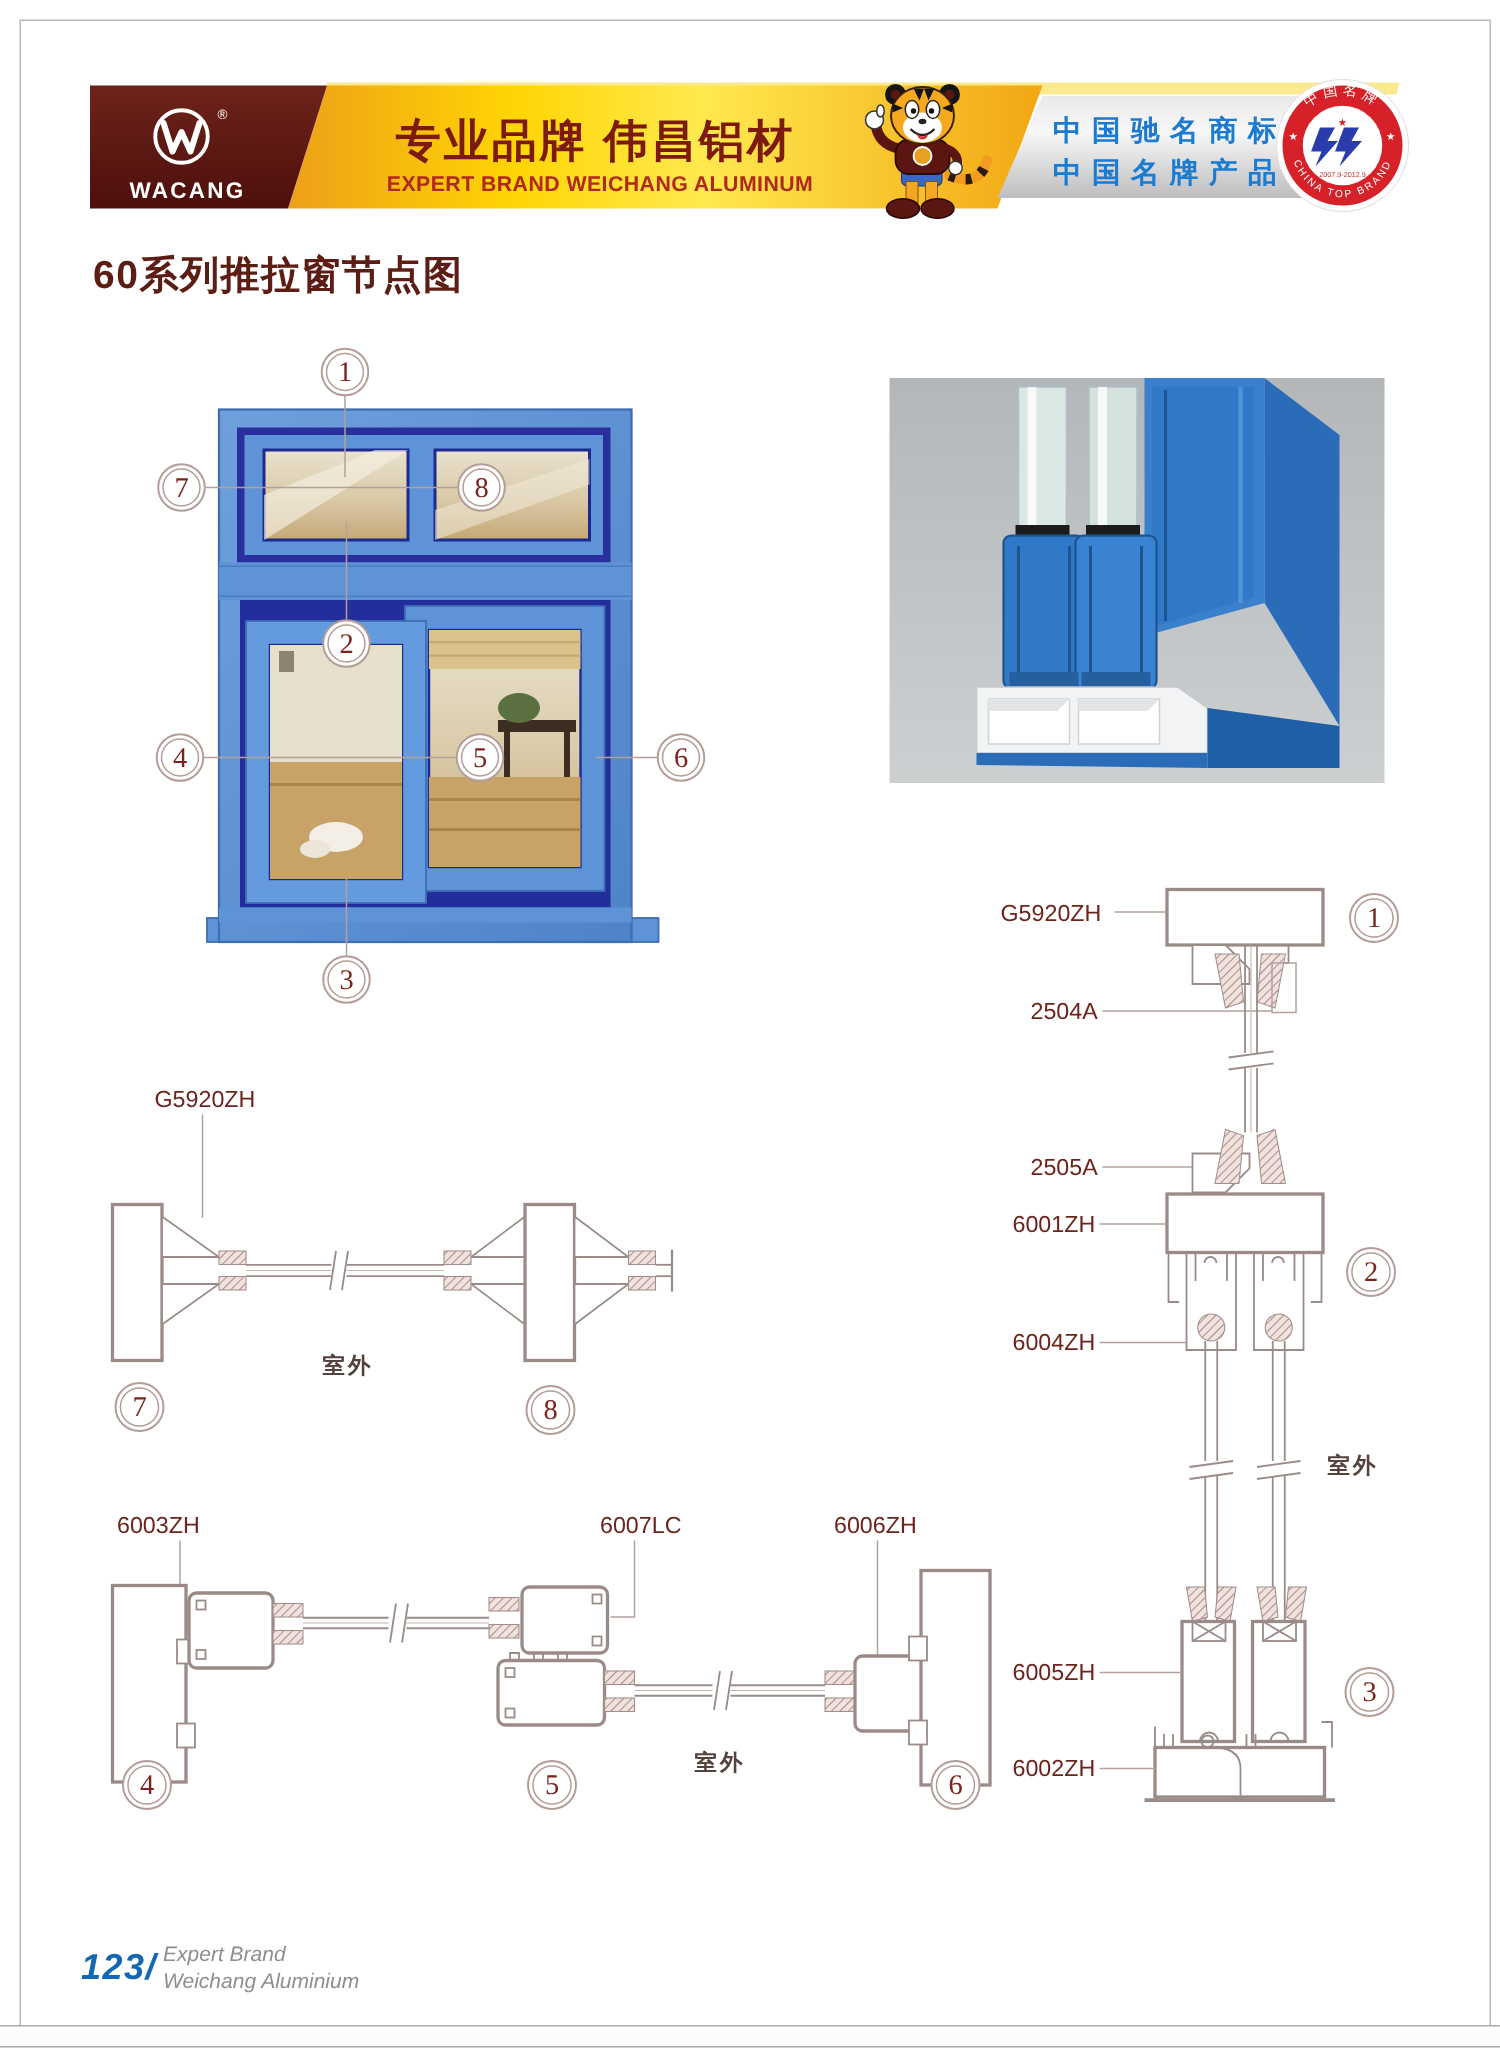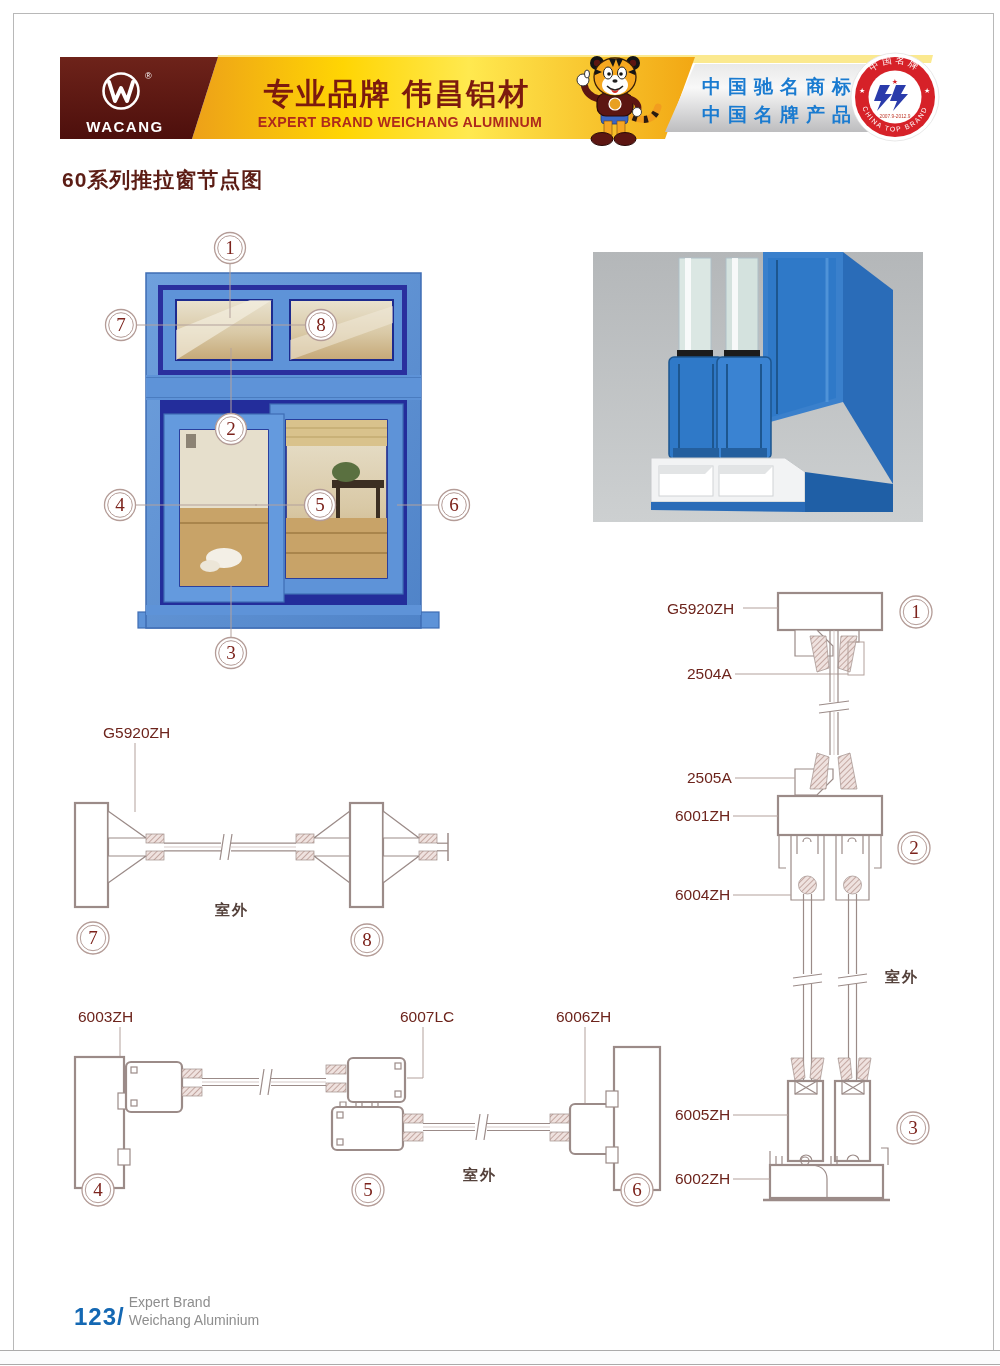--- a/index.html
+++ b/index.html
@@ -12,23 +12,23 @@
   .page-frame{
     left:13px;top:13px;width:979px;height:1337px;
     border:1px solid #b8b8b8;
   }
   .bottom-band{
     left:0;top:1350px;width:1000px;height:13px;
     background:#fbfcfd;border-top:1px solid #ababab;border-bottom:1px solid #ababab;
   }
   .page-title{
     left:62px;top:166px;
-    font-size:21px;font-weight:bold;color:#5c1d15;letter-spacing:1px;
+    font-size:26px;font-weight:bold;color:#5c1d15;letter-spacing:1px;
   }
-  .footer{left:74px;top:1294px;display:flex;align-items:flex-end;}
+  .footer{left:54px;top:1294px;display:flex;align-items:center;font-style:italic;}
   .footer .pagenum{
     font-size:24px;font-weight:800;color:#1468b3;letter-spacing:1px;line-height:1;
   }
   .footer .tagline{
     margin-left:4px;font-size:14px;color:#8e8e8e;line-height:1.25;
   }
   
   .dlabel{font-size:15.5px;font-weight:500;fill:#6d241c;}
   .dout{font-size:15px;font-weight:700;fill:#55423c;letter-spacing:2px;}
   .cnum{font-size:19px;fill:#7c231c;font-family:"Liberation Serif",serif;}

